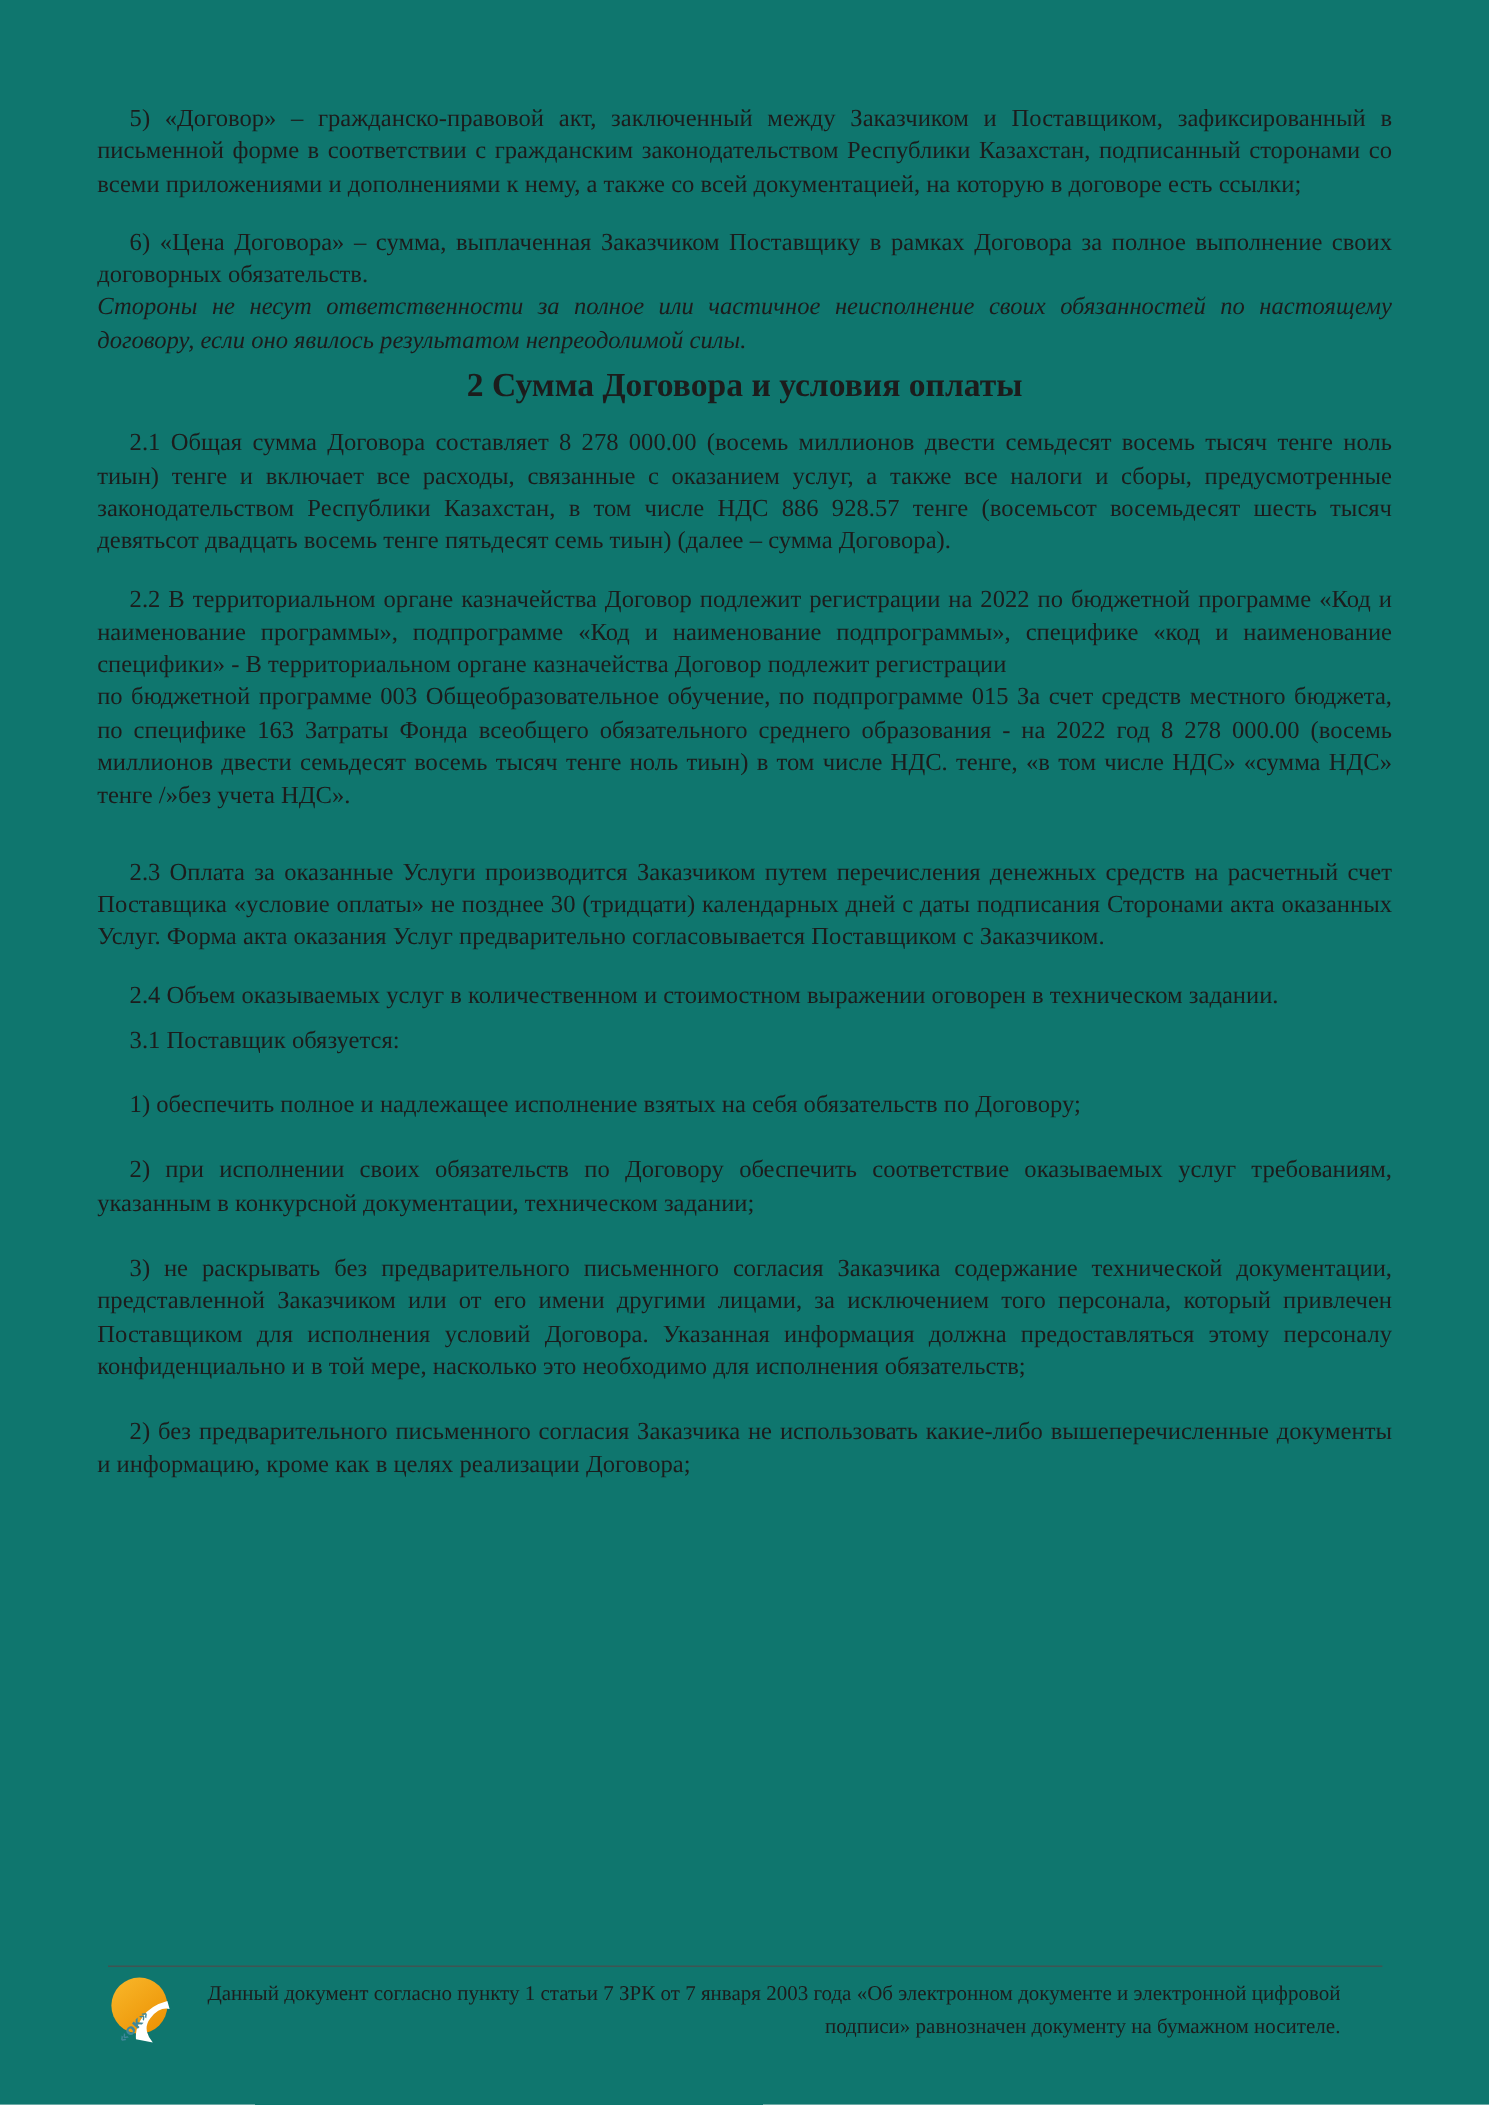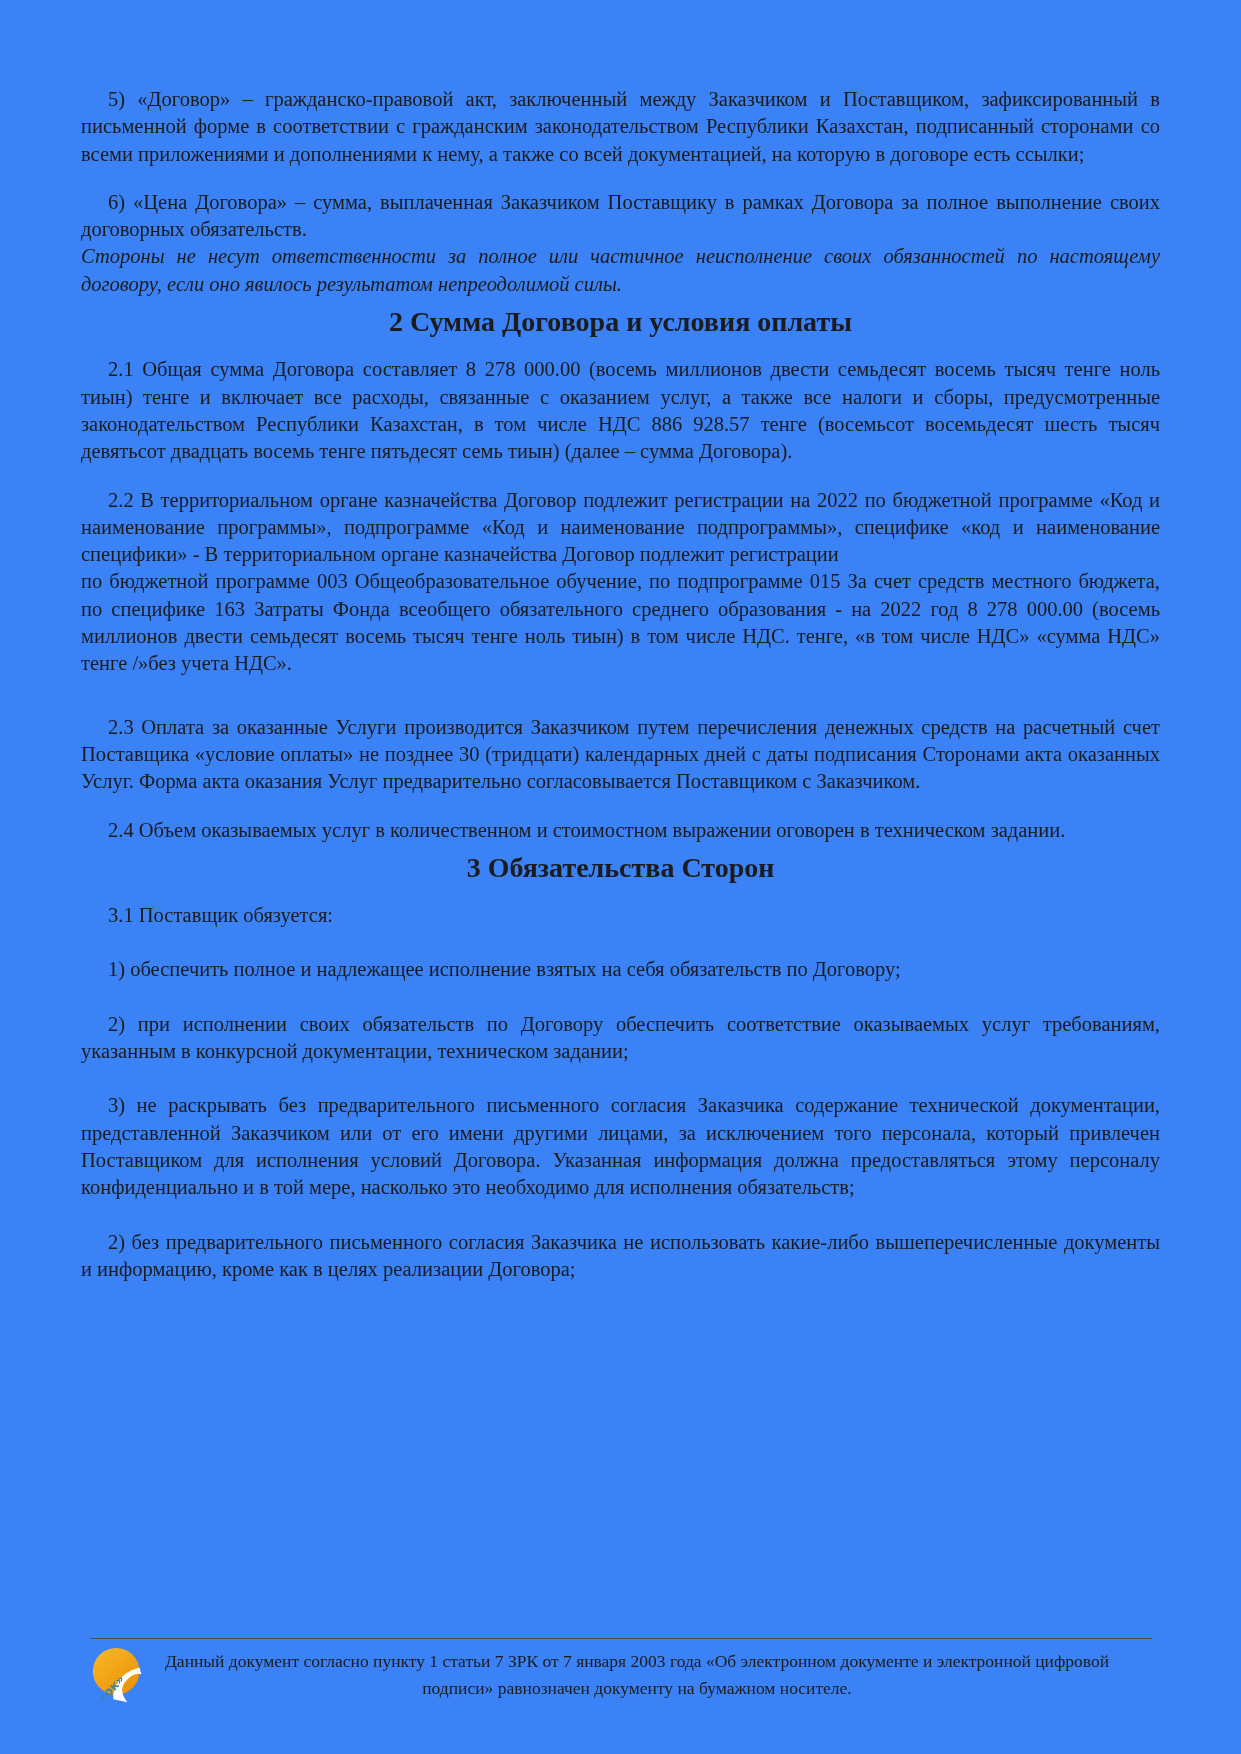--- a/index.html
+++ b/index.html
@@ -1,19 +1,19 @@
 <!DOCTYPE html>
 <html lang="ru"><head>
 <meta charset="utf-8">
 <style>
   html,body{margin:0;padding:0;background:#ffffff;}
   .page{
     position:relative;
     width:1241px;height:1754px;
-    background:#3b82f6;
+    background:#0f766e;
     overflow:hidden;
     font-family:"Liberation Serif","DejaVu Serif",serif;
     color:#1c1c1c;
   }
   .content{
     position:absolute;left:81px;top:86px;width:1079px;
     font-size:20.5px;line-height:27.3px;
     text-align:justify;
   }
   .para{margin:0 0 21px;text-indent:27px;}
@@ -33,21 +33,21 @@
     border-top:1.5px solid #4d4d4d;
   }
   .footer{
     position:absolute;left:90px;top:1646px;width:1062px;
     display:flex;align-items:flex-start;gap:11px;
   }
   .footer-logo{flex:0 0 auto;width:56px;height:60px;}
   .footer-note{
     flex:0 0 auto;width:960px;
     font-size:17.5px;line-height:26.5px;
-    text-align:center;color:#1c1c1c;padding-top:2px;
+    text-align:right;color:#1c1c1c;padding-top:2px;
   }
 </style>
 </head>
 <body>
 
 <div class="page">
 
   <div class="content">
 
     <p class="para">5) «Договор» – гражданско-правовой акт, заключенный между Заказчиком и Поставщиком, зафиксированный в письменной форме в соответствии с гражданским законодательством Республики Казахстан, подписанный сторонами со всеми приложениями и дополнениями к нему, а также со всей документацией, на которую в договоре есть ссылки;</p>
@@ -62,21 +62,20 @@
 
     <p class="para gap-lg">
       <span>2.2 В территориальном органе казначейства Договор подлежит регистрации на 2022 по бюджетной программе «Код и наименование программы», подпрограмме «Код и наименование подпрограммы», специфике «код и наименование специфики» - В территориальном органе казначейства Договор подлежит регистрации</span><br>
       <span>по бюджетной программе </span><b class="code">003</b><span> Общеобразовательное обучение, по подпрограмме </span><b class="code">015</b><span> За счет средств местного бюджета, по специфике </span><b class="code">163</b><span> Затраты Фонда всеобщего обязательного среднего образования - на 2022 год 8 278 000.00 (восемь миллионов двести семьдесят восемь тысяч тенге ноль тиын) в том числе НДС. тенге, «в том числе НДС» «сумма НДС» тенге /»без учета НДС».</span>
     </p>
 
     <p class="para">2.3 Оплата за оказанные Услуги производится Заказчиком путем перечисления денежных средств на расчетный счет Поставщика «условие оплаты» не позднее 30 (тридцати) календарных дней с даты подписания Сторонами акта оказанных Услуг. Форма акта оказания Услуг предварительно согласовывается Поставщиком с Заказчиком.</p>
 
     <p class="para" style="margin-bottom:10px;">2.4 Объем оказываемых услуг в количественном и стоимостном выражении оговорен в техническом задании.</p>
 
-    <p class="section-heading">3 Обязательства Сторон</p>
 
     <div class="items">
       <p class="para">3.1 Поставщик обязуется:</p>
       <p class="para">1) обеспечить полное и надлежащее исполнение взятых на себя обязательств по Договору;</p>
       <p class="para">2) при исполнении своих обязательств по Договору обеспечить соответствие оказываемых услуг требованиям, указанным в конкурсной документации, техническом задании;</p>
       <p class="para">3) не раскрывать без предварительного письменного согласия Заказчика содержание технической документации, представленной Заказчиком или от его имени другими лицами, за исключением того персонала, который привлечен Поставщиком для исполнения условий Договора. Указанная информация должна предоставляться этому персоналу конфиденциально и в той мере, насколько это необходимо для исполнения обязательств;</p>
       <p class="para">2) без предварительного письменного согласия Заказчика не использовать какие-либо вышеперечисленные документы и информацию, кроме как в целях реализации Договора;</p>
     </div>
   </div>
 

